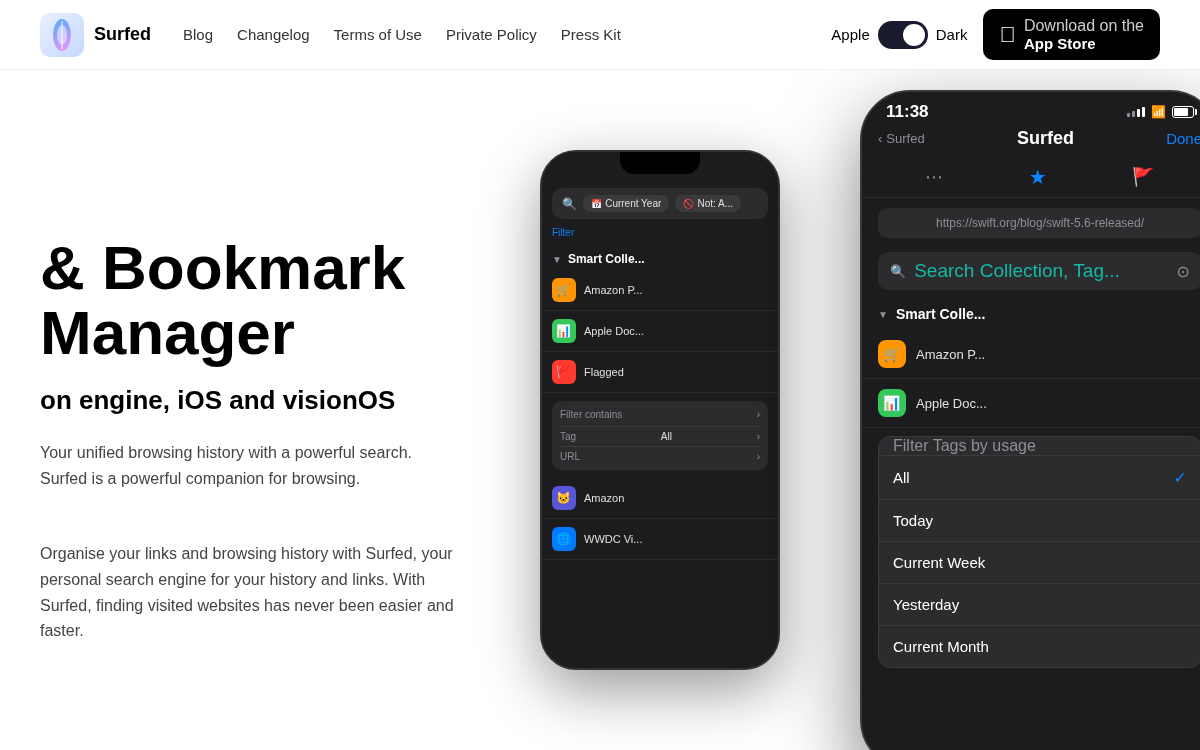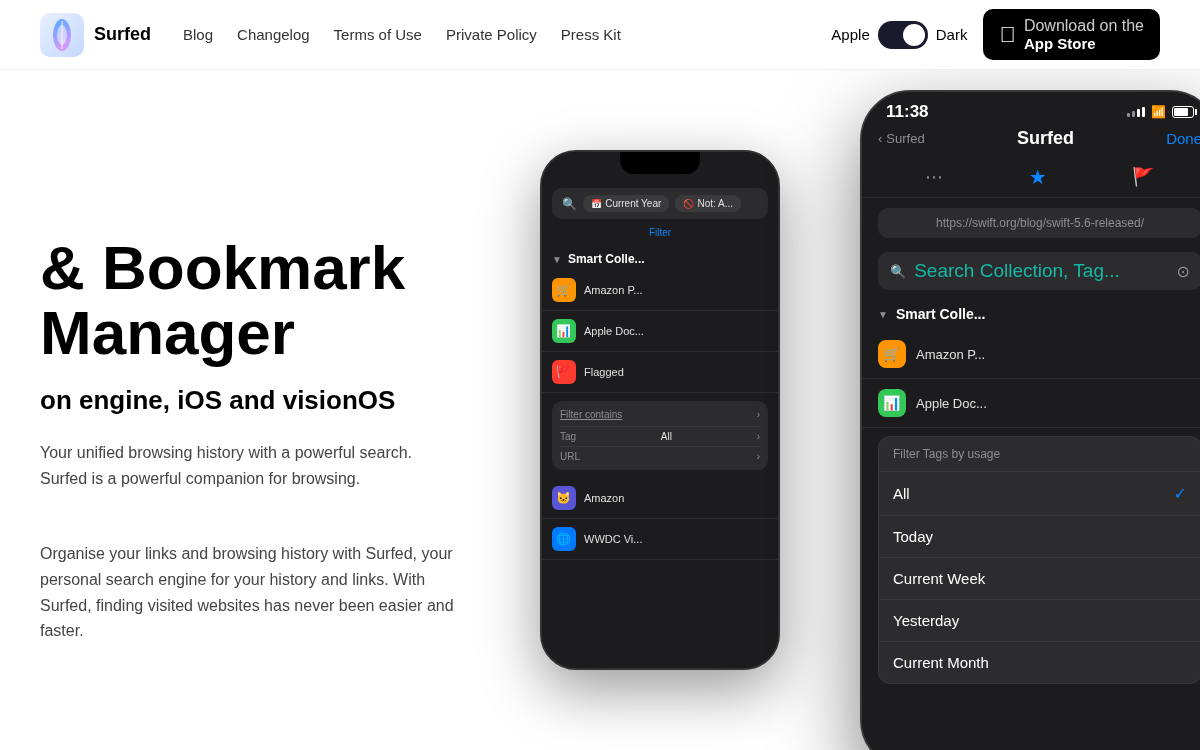--- a/index.html
+++ b/index.html
@@ -107,21 +107,21 @@
       display: flex; align-items: center; justify-content: center; font-size: 12px;
       flex-shrink: 0;
     }
     .pbs-item-text { color: #e0e0e0; font-size: 11px; }
 
     
     .pbs-filter-form {
       background: #2c2c2e; border-radius: 10px; margin: 8px 10px; padding: 8px;
     }
     .pbs-ff-row { display: flex; align-items: center; justify-content: space-between; margin-bottom: 6px; }
-    .pbs-ff-label { color: #8e8e93; font-size: 10px; text-decoration: underline; }
+    .pbs-ff-label { color: #8e8e93; font-size: 10px; }
     .pbs-ff-chevron { color: #8e8e93; font-size: 10px; }
     .pbs-divider { height: 1px; background: #3a3a3c; margin: 4px 0; }
     .pbs-tag-row { display: flex; align-items: center; justify-content: space-between; }
     .pbs-tag-label { color: #8e8e93; font-size: 10px; }
     .pbs-tag-value { color: #e0e0e0; font-size: 10px; }
     .pbs-tag-chevron { color: #8e8e93; font-size: 10px; }
 
     
     .phone-front {
       position: absolute; right: 0; top: 0;
@@ -180,21 +180,21 @@
     }
     .pfs-search-left { display: flex; align-items: center; gap: 8px; color: #8e8e93; font-size: 13px; }
     .pfs-search-right { color: #8e8e93; font-size: 16px; }
 
     
     .pfs-dropdown {
       background: #2c2c2e; margin: 4px 16px; border-radius: 12px;
       overflow: hidden; border: 1px solid #3a3a3c;
     }
     .pfs-dropdown-title {
-      padding: 10px 14px; font-size: 12px; color: #8e8e93;
+      padding: 0 14px; font-size: 16px; color: #8e8e93;
       border-bottom: 1px solid #3a3a3c;
     }
     .pfs-dropdown-item {
       display: flex; align-items: center; justify-content: space-between;
       padding: 12px 14px; border-bottom: 1px solid #3a3a3c;
       font-size: 15px; color: #fff;
     }
     .pfs-dropdown-item:last-child { border-bottom: none; }
     .pfs-check { color: #0a84ff; font-size: 16px; }
 
@@ -292,21 +292,21 @@
           <div class="pbs-filter-chip">
             <span class="chip-icon">📅</span>
             <span>Current Year</span>
           </div>
           <div class="pbs-filter-chip">
             <span class="chip-icon">🚫</span>
             <span>Not: A...</span>
           </div>
         </div>
 
-        <div style="display:flex; align-items:center; padding: 0 10px 6px; justify-content: center;">
+        <div style="display:flex; align-items:center; padding: 0 10px 6px; justify-content: flex-start;">
           <span style="color:#0a84ff; font-size:10px;">Filter</span>
         </div>
 
         <div class="pbs-section-header">
           <span class="pbs-section-chevron">▼</span>
           <span class="pbs-section-title">Smart Colle...</span>
         </div>
 
         <div class="pbs-list-item">
           <div class="pbs-item-icon" style="background:#ff9500;">🛒</div>

